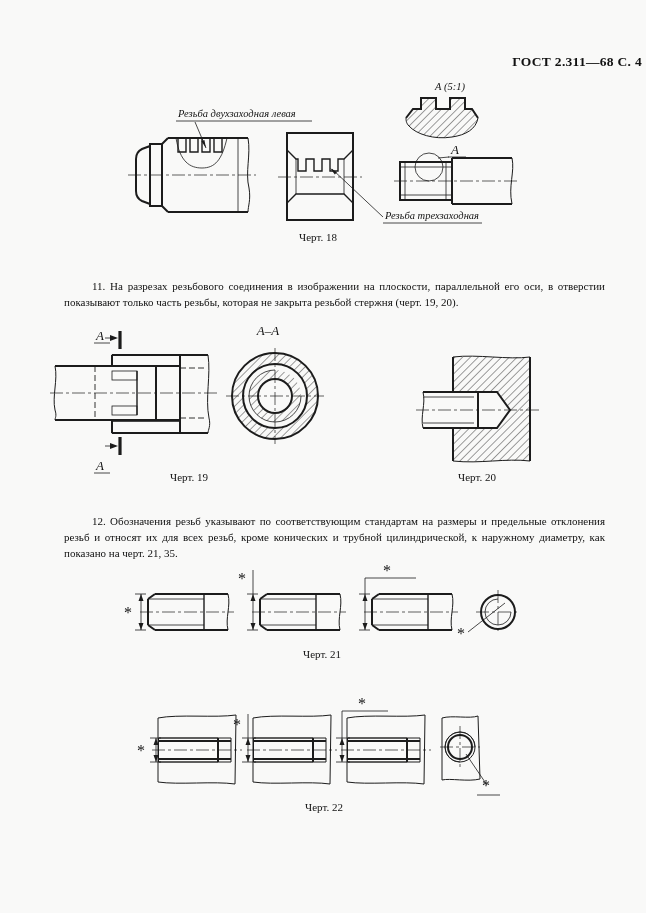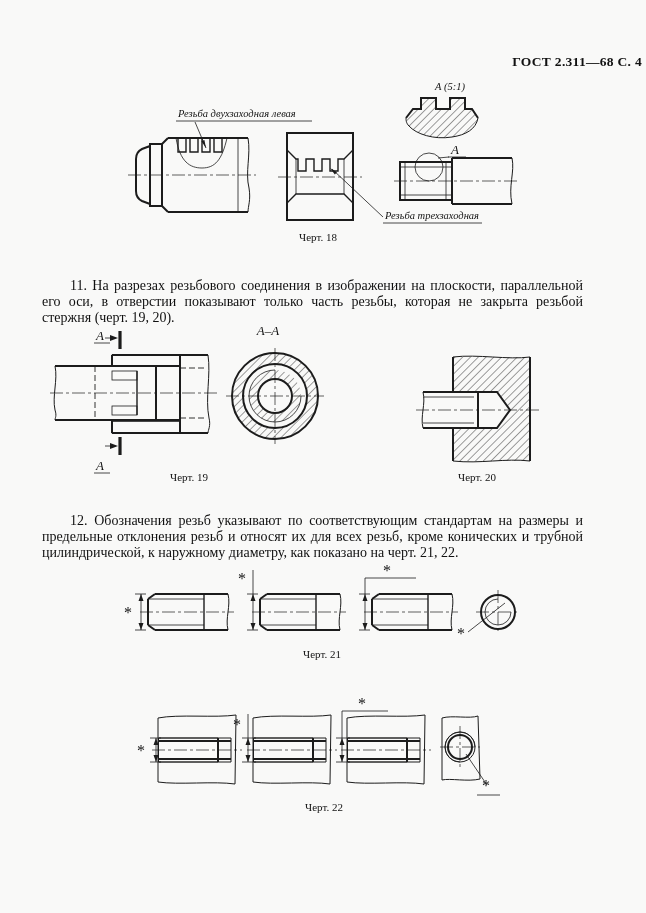--- a/index.html
+++ b/index.html
@@ -11,22 +11,22 @@
     overflow:hidden;
     font-family:"Liberation Serif", serif;
     color:#141414;
   }
   .hdr{
     position:absolute;top:54px;right:4px;
     font-size:13.5px;font-weight:bold;letter-spacing:.3px;
     color:#111;
   }
   .para{
-    position:absolute;left:42px;width:541px;
-    font-size:14px;line-height:16px;
+    position:absolute;left:64px;width:541px;
+    font-size:11px;line-height:16px;
     text-align:justify;text-indent:28px;
     color:#101010;margin:0;
   }
   #p11{top:278px;}
   #p12{top:513px;}
   svg{position:absolute;overflow:visible;}
   svg text{fill:#141414;}
   .lbl{font-style:italic;font-size:10.5px;}
   .ltr{font-style:italic;font-size:13px;}
   .cap{font-size:11px;}
@@ -182,21 +182,21 @@
       <line class="tk" x1="373" y1="110" x2="428" y2="110"></line>
       <line class="tk" x1="428" y1="74" x2="428" y2="110"></line>
       <line class="tn" x1="373" y1="79" x2="424" y2="79"></line>
       <line class="tn" x1="373" y1="105" x2="424" y2="105"></line>
       <path class="br" d="M373,74 C376,86 370,98 373,110"></path>
       <line class="cl" x1="366" y1="92" x2="490" y2="92"></line>
     </g>
     <text class="cap" x="427" y="163" text-anchor="middle">Черт. 20</text>
   </svg>
 
-  <p class="para" id="p12">12. Обозначения резьб указывают по соответствующим стандартам на размеры и предельные отклонения резьб и относят их для всех резьб, кроме конических и трубной цилиндрической, к наружному диаметру, как показано на черт. 21, 22.</p>
+  <p class="para" id="p12">12. Обозначения резьб указывают по соответствующим стандартам на размеры и предельные отклонения резьб и относят их для всех резьб, кроме конических и трубной цилиндрической, к наружному диаметру, как показано на черт. 21, 35.</p>
 
   <svg style="left:100px;top:560px;" width="440" height="110" viewBox="0 0 440 110">
 
     <g>
       <line class="tk" x1="48" y1="39" x2="48" y2="65"></line>
       <line class="tk" x1="48" y1="39" x2="55" y2="34"></line>
       <line class="tk" x1="48" y1="65" x2="55" y2="70"></line>
       <line class="tk" x1="55" y1="34" x2="128" y2="34"></line>
       <line class="tk" x1="55" y1="70" x2="128" y2="70"></line>
       <path class="br" d="M128,34 C131,46 125,58 128,70"></path>

